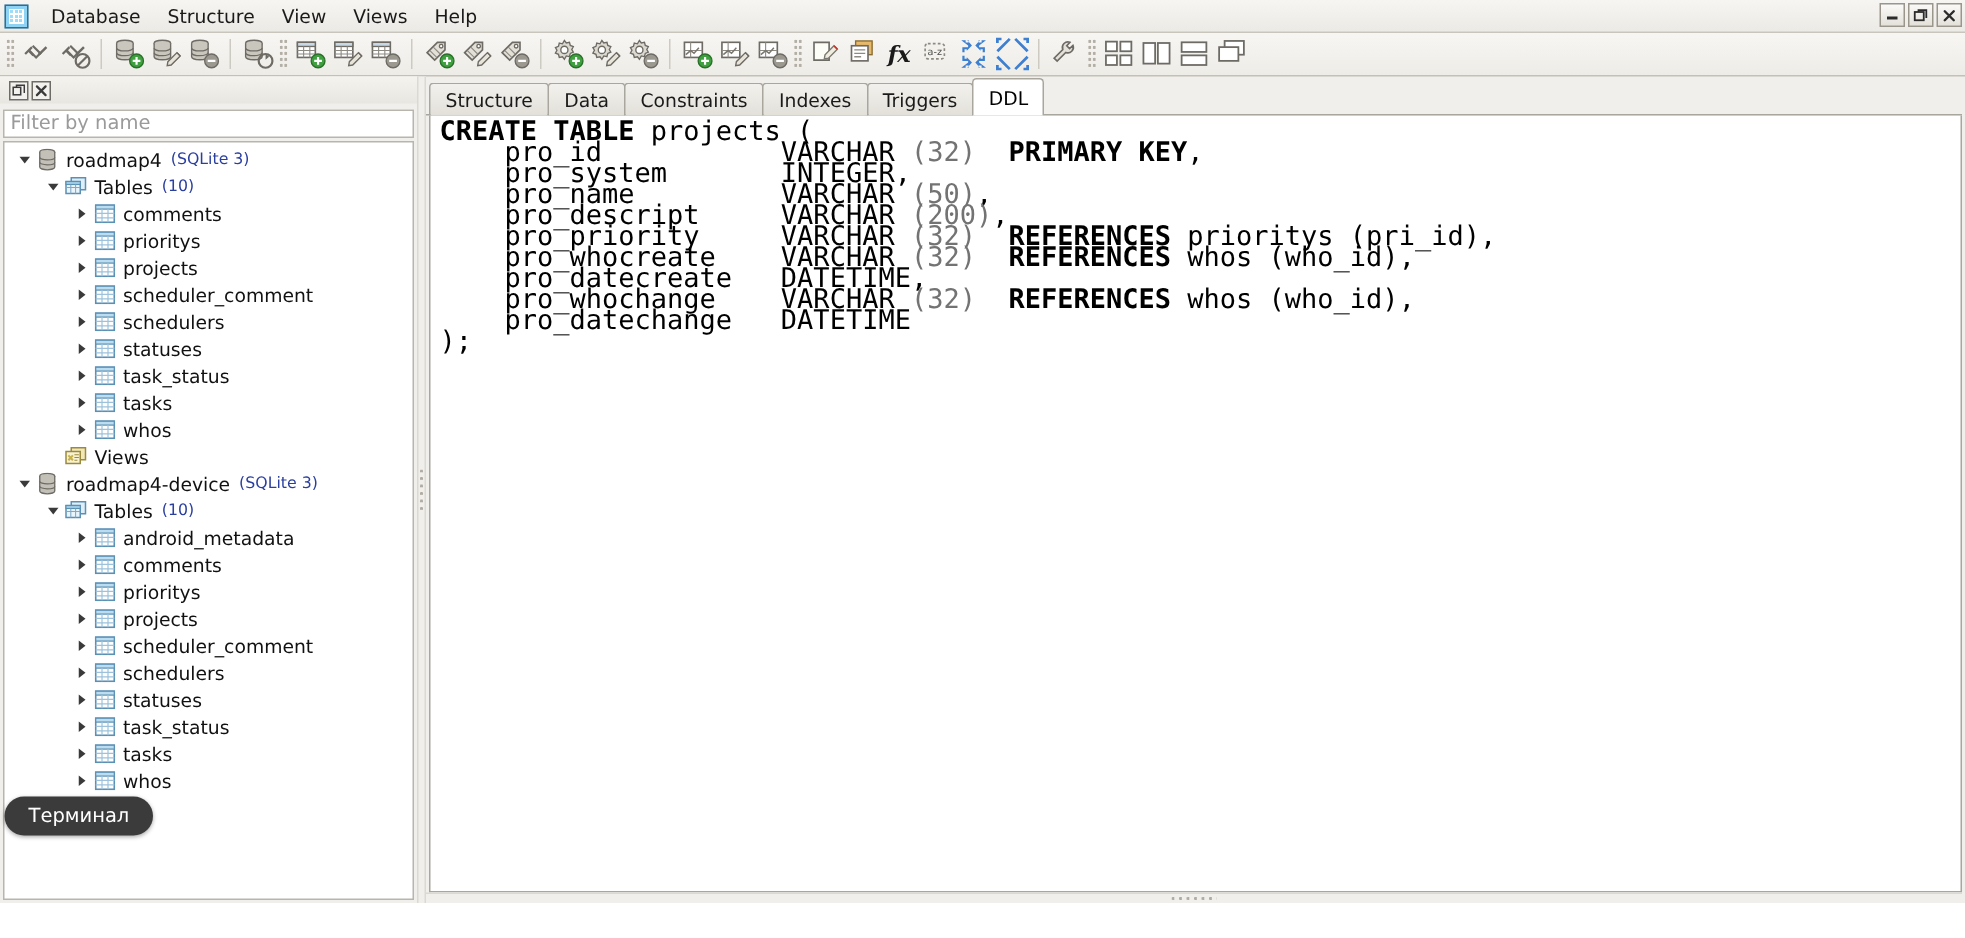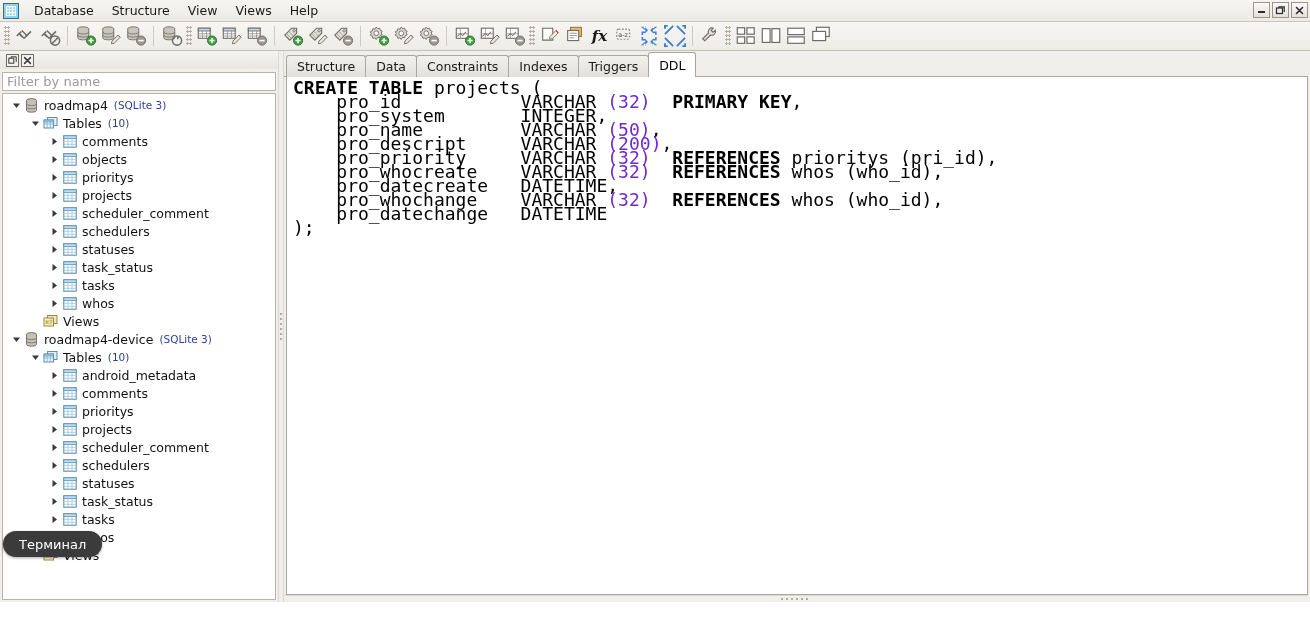--- a/index.html
+++ b/index.html
@@ -245,21 +245,21 @@
   }
   .ddl {
     font-family: "DejaVu Sans Mono", "Liberation Mono", monospace;
     font-size: 18px;
     line-height: 14px;
     color: #000000;
     white-space: pre;
     tab-size: 4;
   }
   .kw { font-weight: bold; color: #000000; }
-  .num { color: #6d28d9; }
+  .num { color: #737373; }
 
   .hsplit {
     height: 7px;
     flex: 0 0 7px;
     display: flex; align-items: center; justify-content: center;
     background: #f0efeb;
     border-top: 1px solid #dcd9d2;
   }
   .hsplit-dots {
     width: 30px; height: 2px;
@@ -671,35 +671,20 @@
                   <path d="M2.5 1 L2.5 8 L7 4.5 Z" fill="#3a3a3a"></path>
                 </svg>
               </span>
               <span class="node-icon">
                 <svg width="14" height="13" viewBox="0 0 14 13">
                   <rect x="0.8" y="0.8" width="12.4" height="11.4" fill="#ffffff" stroke="#5b90b5" stroke-width="1.1"></rect>
                   <rect x="0.8" y="0.8" width="12.4" height="2.6" fill="#bcdcf0" stroke="#5b90b5" stroke-width="0.8"></rect>
                   <path d="M0.8 6.3h12.4M0.8 9.3h12.4M5 3.4v8.8M9 3.4v8.8" stroke="#9dc3dc" stroke-width="0.8"></path>
                 </svg>
               </span>
-              <span class="node-label">objects</span>
-            </div>
-            <div class="node" style="padding-left: 44px;">
-              <span class="twisty">
-                <svg width="9" height="9" viewBox="0 0 9 9">
-                  <path d="M2.5 1 L2.5 8 L7 4.5 Z" fill="#3a3a3a"></path>
-                </svg>
-              </span>
-              <span class="node-icon">
-                <svg width="14" height="13" viewBox="0 0 14 13">
-                  <rect x="0.8" y="0.8" width="12.4" height="11.4" fill="#ffffff" stroke="#5b90b5" stroke-width="1.1"></rect>
-                  <rect x="0.8" y="0.8" width="12.4" height="2.6" fill="#bcdcf0" stroke="#5b90b5" stroke-width="0.8"></rect>
-                  <path d="M0.8 6.3h12.4M0.8 9.3h12.4M5 3.4v8.8M9 3.4v8.8" stroke="#9dc3dc" stroke-width="0.8"></path>
-                </svg>
-              </span>
               <span class="node-label">prioritys</span>
             </div>
             <div class="node" style="padding-left: 44px;">
               <span class="twisty">
                 <svg width="9" height="9" viewBox="0 0 9 9">
                   <path d="M2.5 1 L2.5 8 L7 4.5 Z" fill="#3a3a3a"></path>
                 </svg>
               </span>
               <span class="node-icon">
                 <svg width="14" height="13" viewBox="0 0 14 13">

